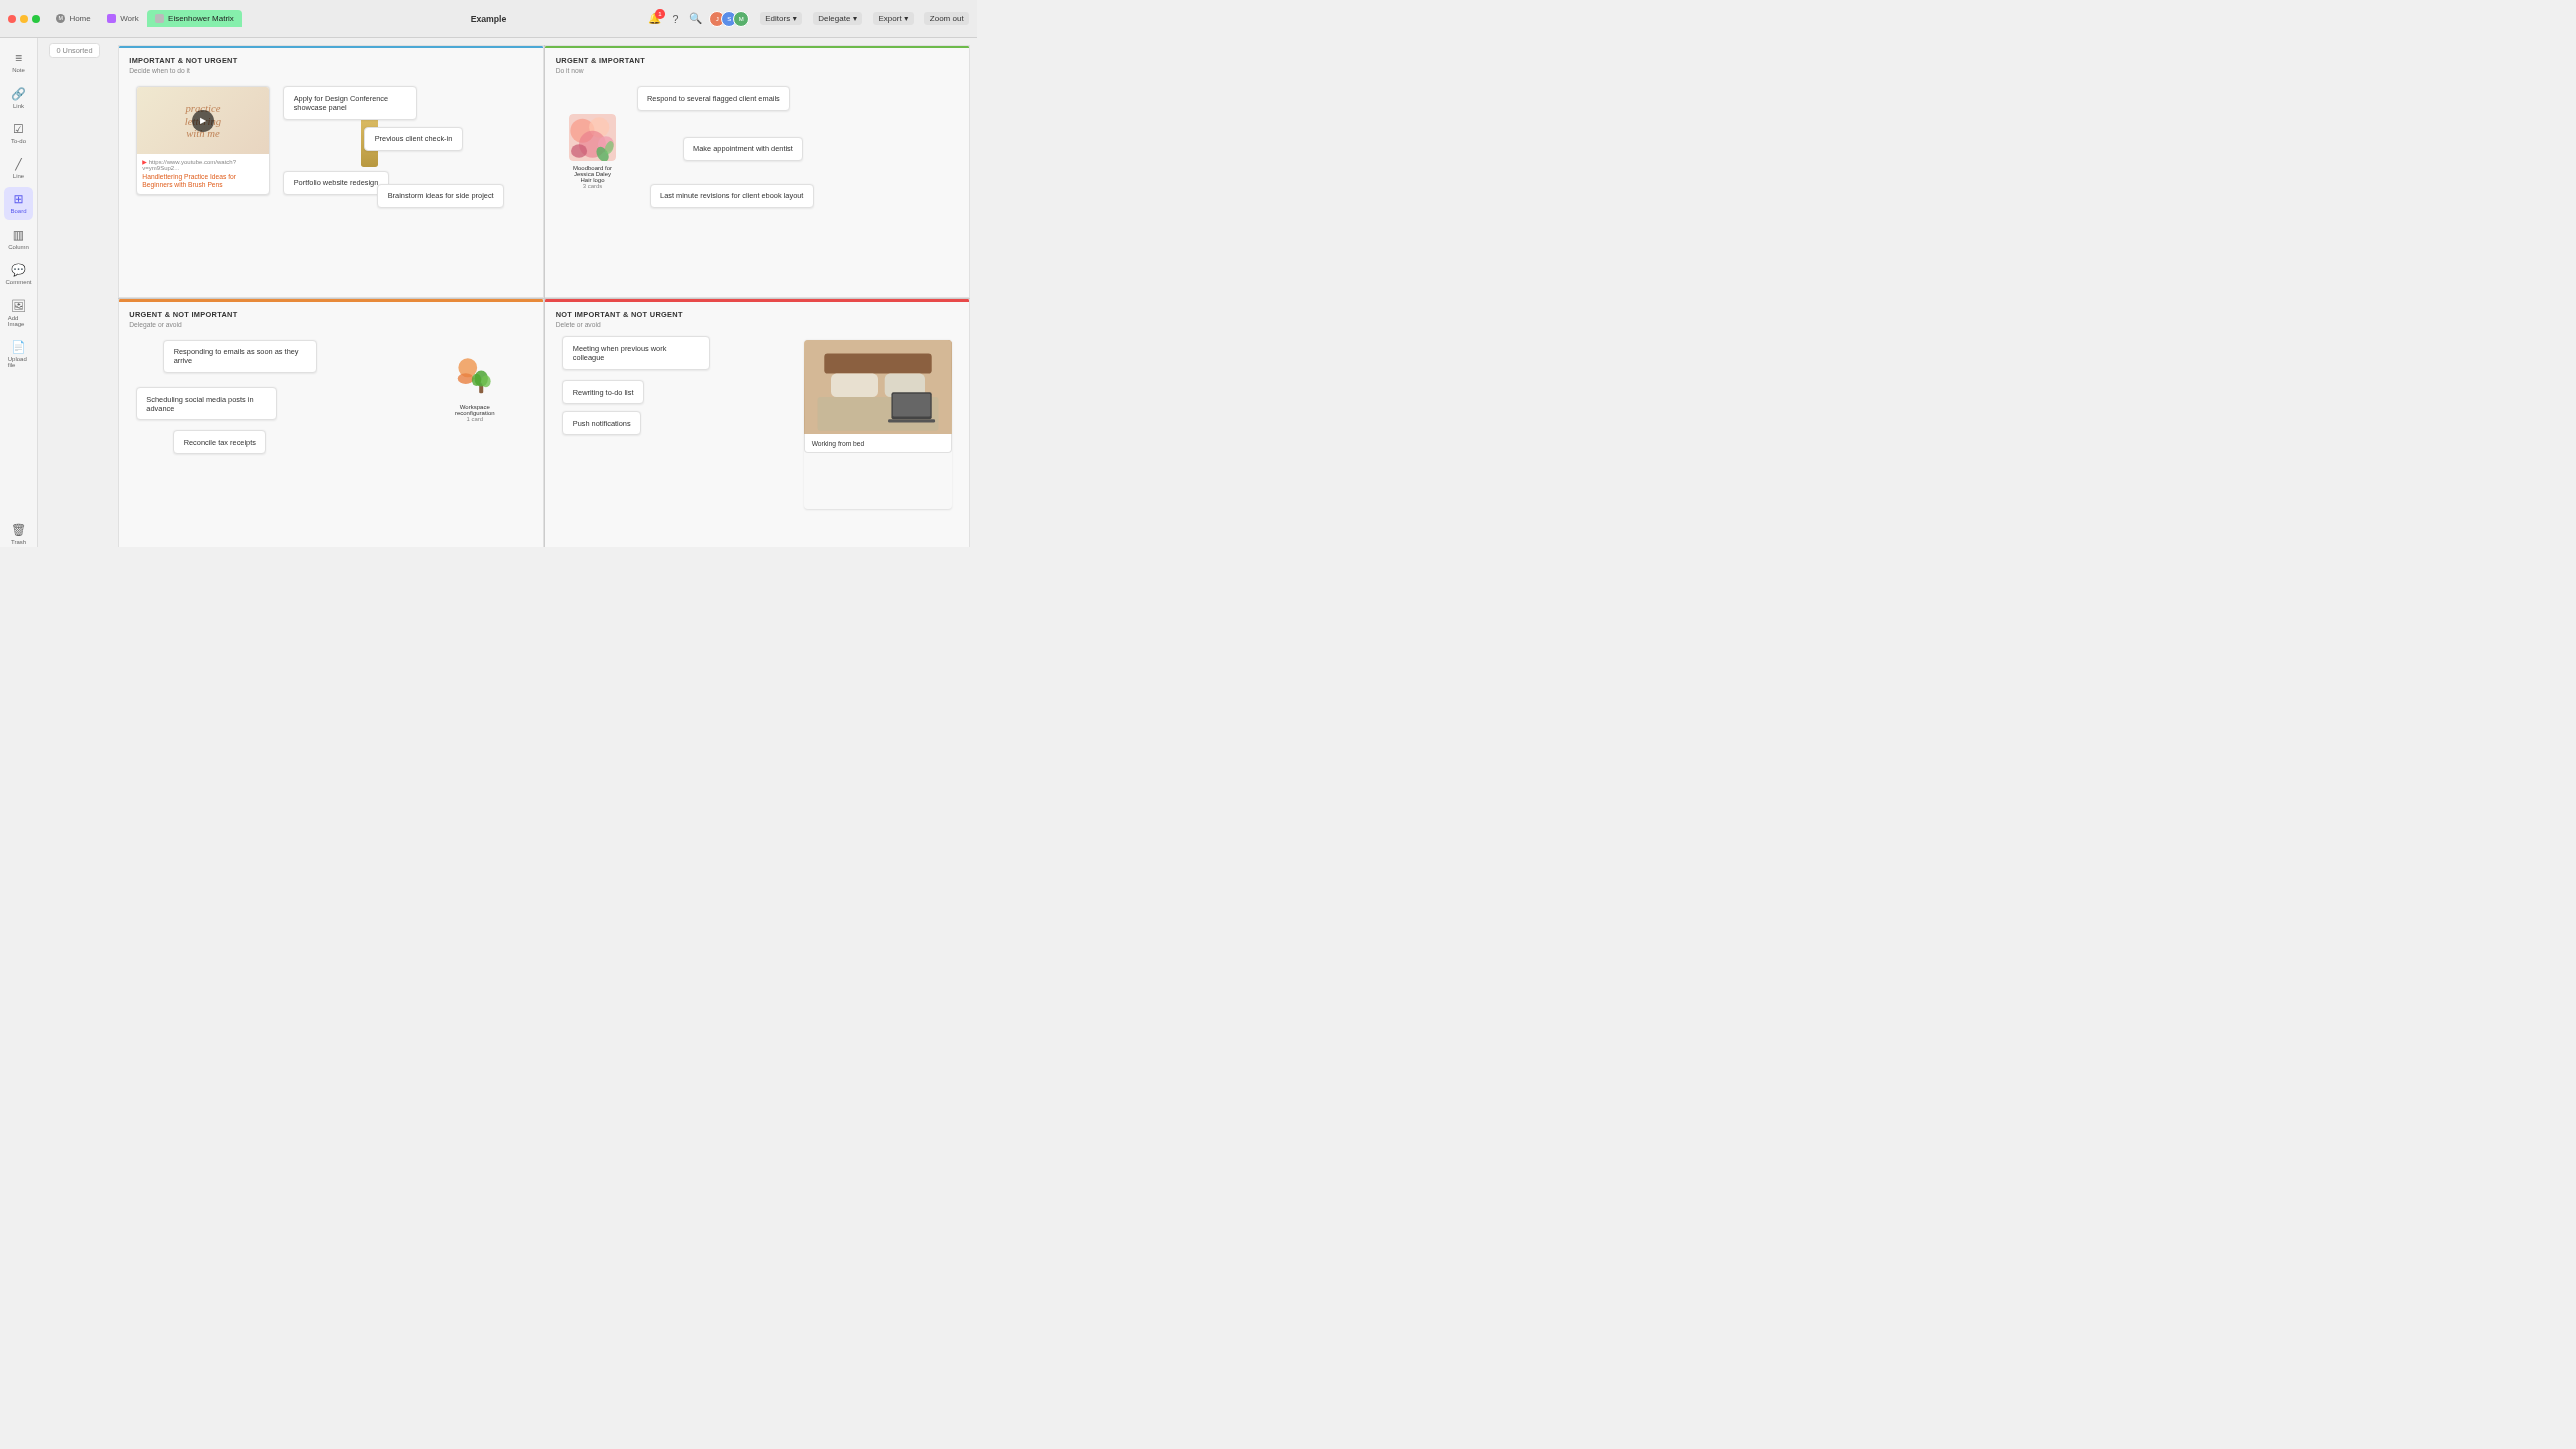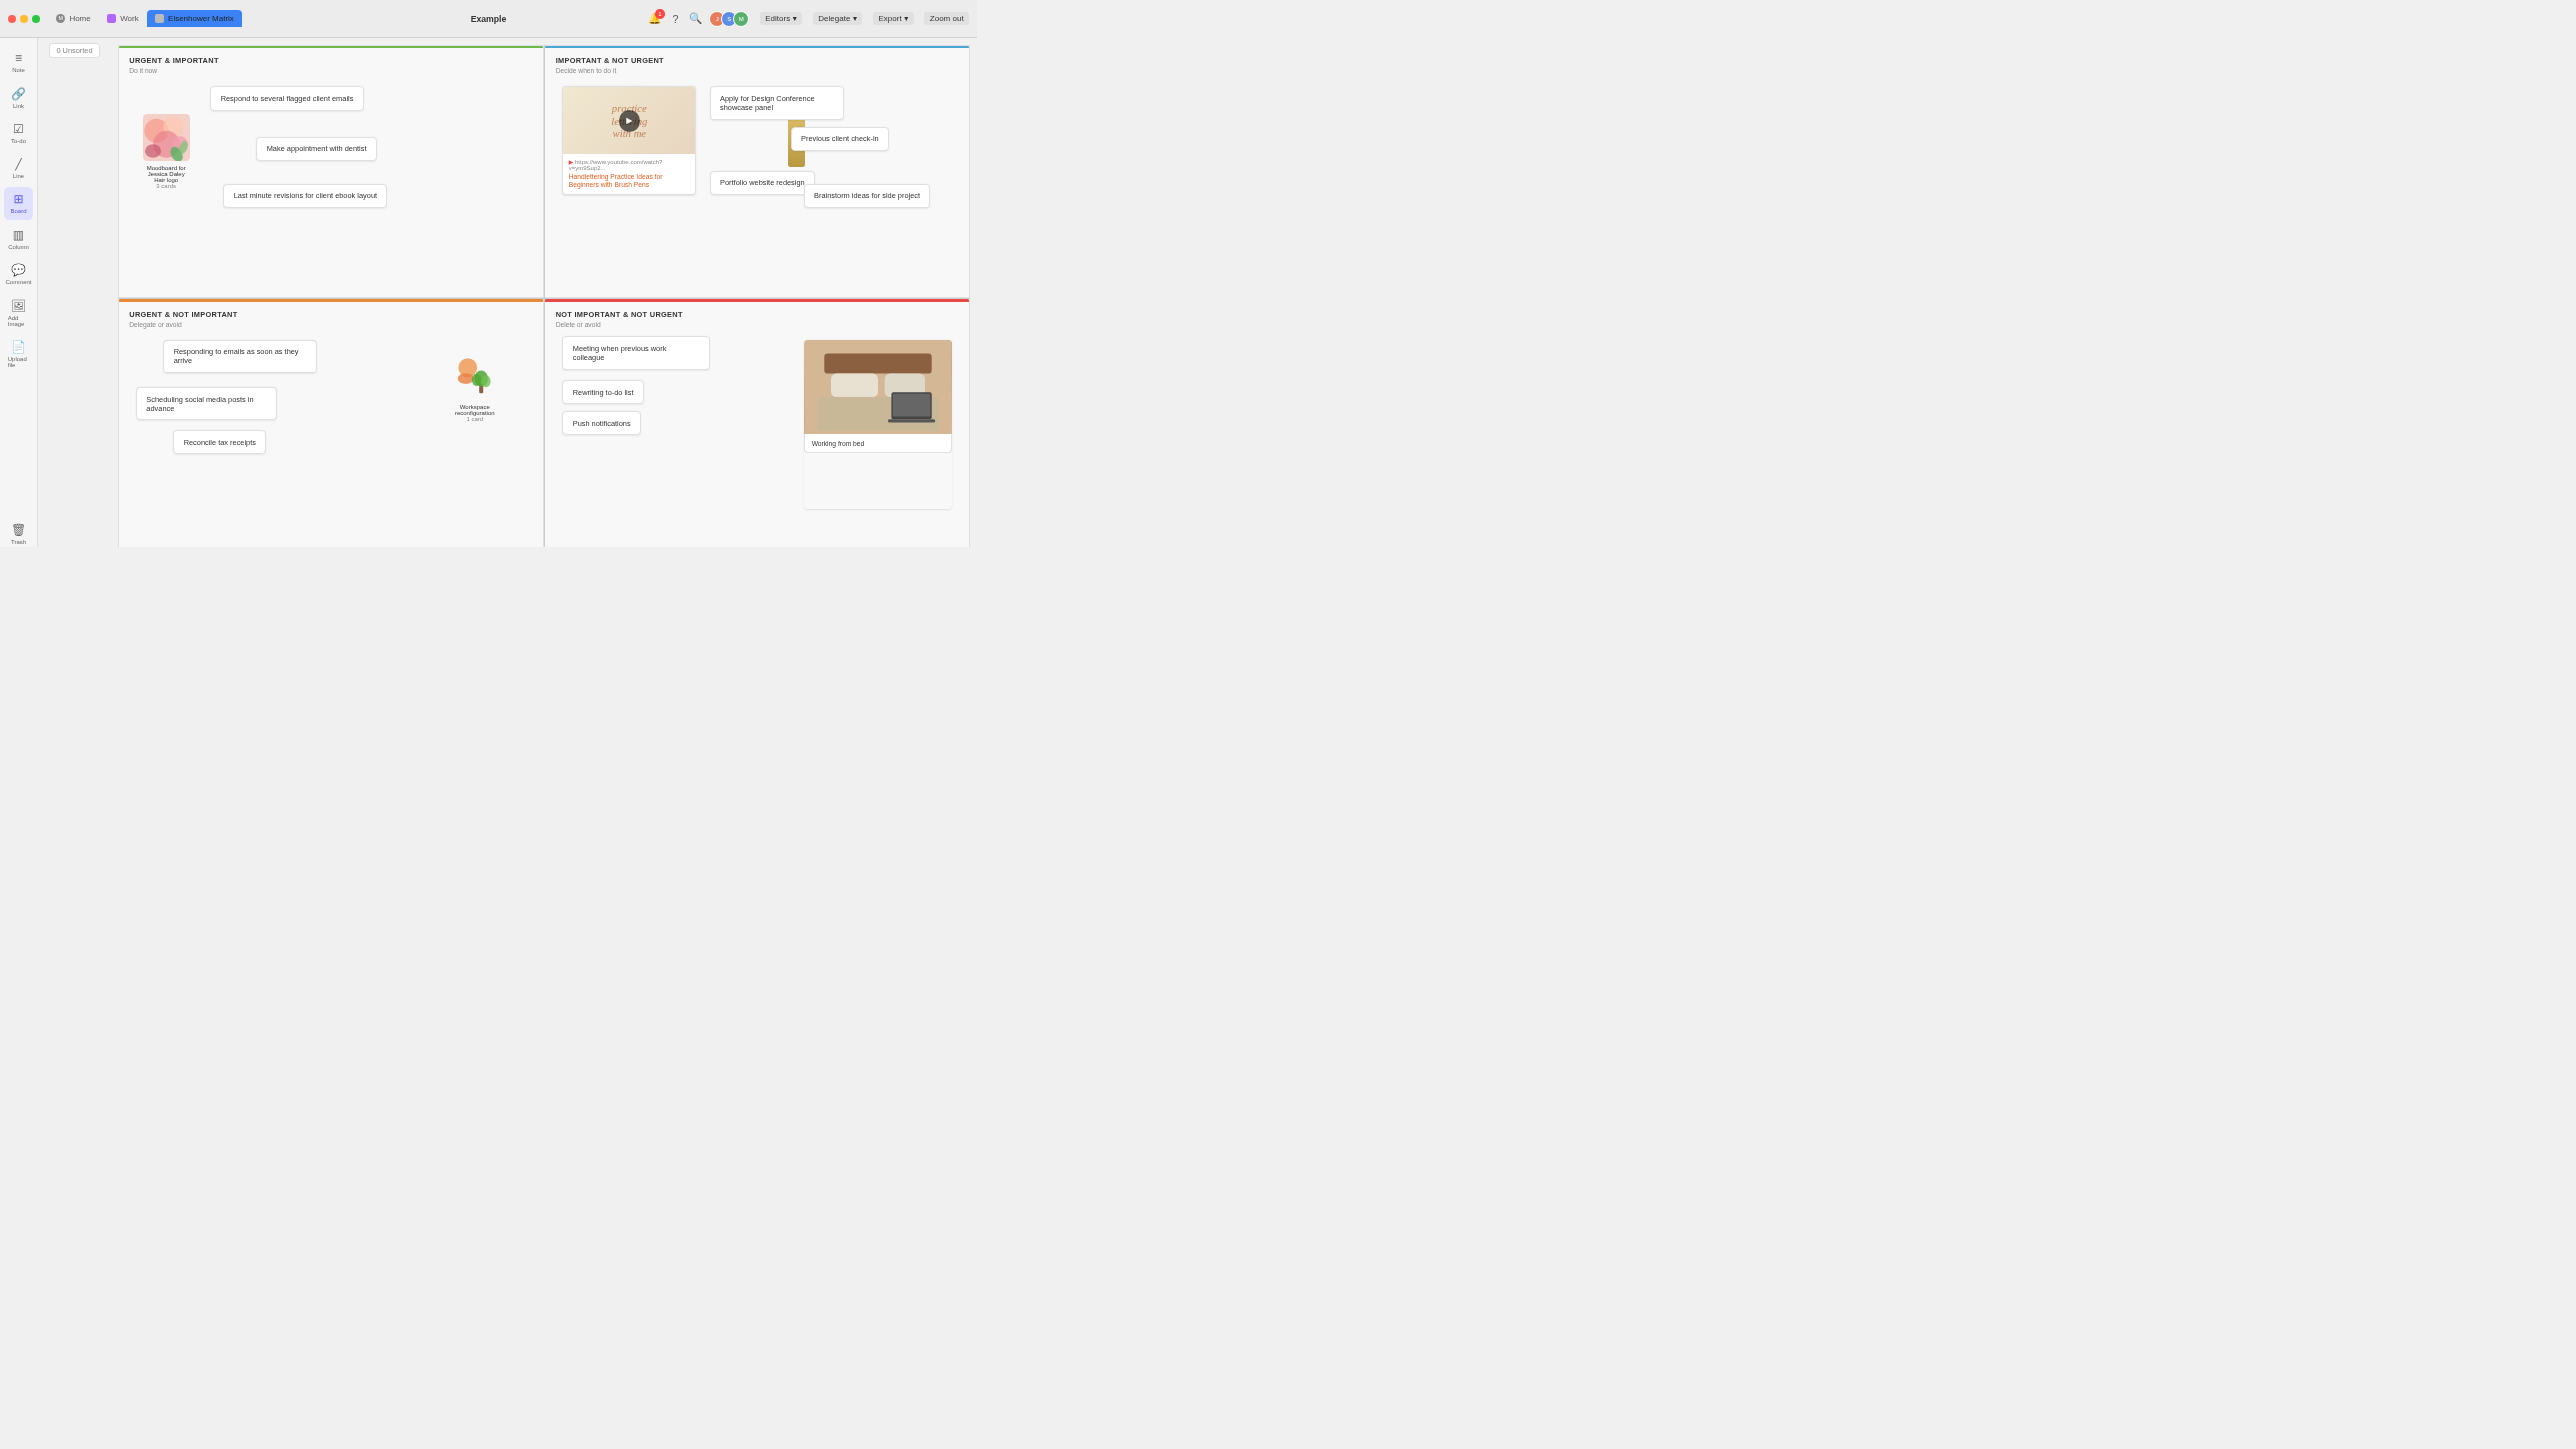--- a/index.html
+++ b/index.html
@@ -43,21 +43,21 @@
       display: flex;
       align-items: center;
       gap: 4px;
       padding: 3.4px 8px;
       border-radius: 4px 4px 0 0;
       font-size: 8px;
       color: #555;
       cursor: pointer;
     }
     .tab.active-tab {
-      background: #3b82f6;
+      background: #86efac;
       color: #222;
     }
     .tab-icon {
       width: 9.4px;
       height: 9.4px;
       border-radius: 2px;
       display: inline-block;
     }
     .tab-icon-home { background: #888; border-radius: 50%; width: 10.7px; height: 10.7px; display:flex; align-items:center; justify-content:center; font-size:6px; color:white; }
 
@@ -451,62 +451,20 @@
 
   <div id="main">
 
     <div id="topbar">
       <div class="unsorted-badge">0 Unsorted</div>
     </div>
 
     <div id="canvas">
 
       <div class="quadrant-container">
-
-        <div class="quadrant" style="position:relative;">
-          <div class="quadrant-line line-green"></div>
-          <div class="quadrant-header">
-            <div class="quadrant-title">URGENT &amp; IMPORTANT</div>
-            <div class="quadrant-subtitle">Do it now</div>
-          </div>
-
-          <div style="position:relative; height:calc(100% - 34px);">
-
-            <div class="card pos-card" style="top:6.7px; left:81px;">
-              <span>Respond to several flagged client emails</span>
-            </div>
-
-            <div class="moodboard-card" style="left:13.4px; top:34px;">
-              <div class="moodboard-thumb">
-                <svg width="47" height="47" viewBox="0 0 70 70" xmlns="http://www.w3.org/2000/svg">
-                  <rect width="70" height="70" fill="#f5d0c8" rx="6"></rect>
-
-                  <circle cx="20" cy="25" r="18" fill="#f8a090" opacity="0.8"></circle>
-                  <circle cx="45" cy="20" r="15" fill="#ffc8b0" opacity="0.7"></circle>
-                  <circle cx="35" cy="45" r="20" fill="#e87a8a" opacity="0.6"></circle>
-                  <circle cx="55" cy="45" r="12" fill="#f0a0b0" opacity="0.8"></circle>
-                  <ellipse cx="15" cy="55" rx="12" ry="10" fill="#c85870" opacity="0.7"></ellipse>
-
-                  <ellipse cx="50" cy="60" rx="8" ry="12" fill="#58b060" opacity="0.8" transform="rotate(-30 50 60)"></ellipse>
-                  <ellipse cx="60" cy="50" rx="6" ry="10" fill="#78c870" opacity="0.7" transform="rotate(20 60 50)"></ellipse>
-                </svg>
-              </div>
-              <div class="moodboard-title" style="font-size:6px;color:#333;font-weight:500;max-width:47px;">Moodboard for Jessica Daley Hair logo</div>
-              <div class="moodboard-count">3 cards</div>
-            </div>
-
-            <div class="card pos-card" style="top:57px; left:127px;">
-              <span>Make appointment with dentist</span>
-            </div>
-
-            <div class="card pos-card" style="top:104px; left:94px;">
-              <span>Last minute revisions for client ebook layout</span>
-            </div>
-          </div>
-        </div>
 
         <div class="quadrant">
           <div class="quadrant-line line-blue"></div>
           <div class="quadrant-header">
             <div class="quadrant-title">IMPORTANT &amp; NOT URGENT</div>
             <div class="quadrant-subtitle">Decide when to do it</div>
           </div>
 
           <div style="position:relative; height:calc(100% - 34px);">
 
@@ -537,20 +495,62 @@
             <div class="card pos-card" style="top:91px; left:154px;">
               <span>Portfolio website redesign</span>
             </div>
 
             <div class="card pos-card" style="top:104px; left:248px;">
               <span>Brainstorm ideas for side project</span>
             </div>
           </div>
         </div>
 
+        <div class="quadrant" style="position:relative;">
+          <div class="quadrant-line line-green"></div>
+          <div class="quadrant-header">
+            <div class="quadrant-title">URGENT &amp; IMPORTANT</div>
+            <div class="quadrant-subtitle">Do it now</div>
+          </div>
+
+          <div style="position:relative; height:calc(100% - 34px);">
+
+            <div class="card pos-card" style="top:6.7px; left:81px;">
+              <span>Respond to several flagged client emails</span>
+            </div>
+
+            <div class="moodboard-card" style="left:13.4px; top:34px;">
+              <div class="moodboard-thumb">
+                <svg width="47" height="47" viewBox="0 0 70 70" xmlns="http://www.w3.org/2000/svg">
+                  <rect width="70" height="70" fill="#f5d0c8" rx="6"></rect>
+
+                  <circle cx="20" cy="25" r="18" fill="#f8a090" opacity="0.8"></circle>
+                  <circle cx="45" cy="20" r="15" fill="#ffc8b0" opacity="0.7"></circle>
+                  <circle cx="35" cy="45" r="20" fill="#e87a8a" opacity="0.6"></circle>
+                  <circle cx="55" cy="45" r="12" fill="#f0a0b0" opacity="0.8"></circle>
+                  <ellipse cx="15" cy="55" rx="12" ry="10" fill="#c85870" opacity="0.7"></ellipse>
+
+                  <ellipse cx="50" cy="60" rx="8" ry="12" fill="#58b060" opacity="0.8" transform="rotate(-30 50 60)"></ellipse>
+                  <ellipse cx="60" cy="50" rx="6" ry="10" fill="#78c870" opacity="0.7" transform="rotate(20 60 50)"></ellipse>
+                </svg>
+              </div>
+              <div class="moodboard-title" style="font-size:6px;color:#333;font-weight:500;max-width:47px;">Moodboard for Jessica Daley Hair logo</div>
+              <div class="moodboard-count">3 cards</div>
+            </div>
+
+            <div class="card pos-card" style="top:57px; left:127px;">
+              <span>Make appointment with dentist</span>
+            </div>
+
+            <div class="card pos-card" style="top:104px; left:94px;">
+              <span>Last minute revisions for client ebook layout</span>
+            </div>
+          </div>
+        </div>
+
         <div class="quadrant">
           <div class="quadrant-line line-orange"></div>
           <div class="quadrant-header">
             <div class="quadrant-title">URGENT &amp; NOT IMPORTANT</div>
             <div class="quadrant-subtitle">Delegate or avoid</div>
           </div>
 
           <div style="position:relative; height:calc(100% - 34px);">
 
             <div class="card pos-card" style="top:6.7px; left:34px; max-width:154px;">

